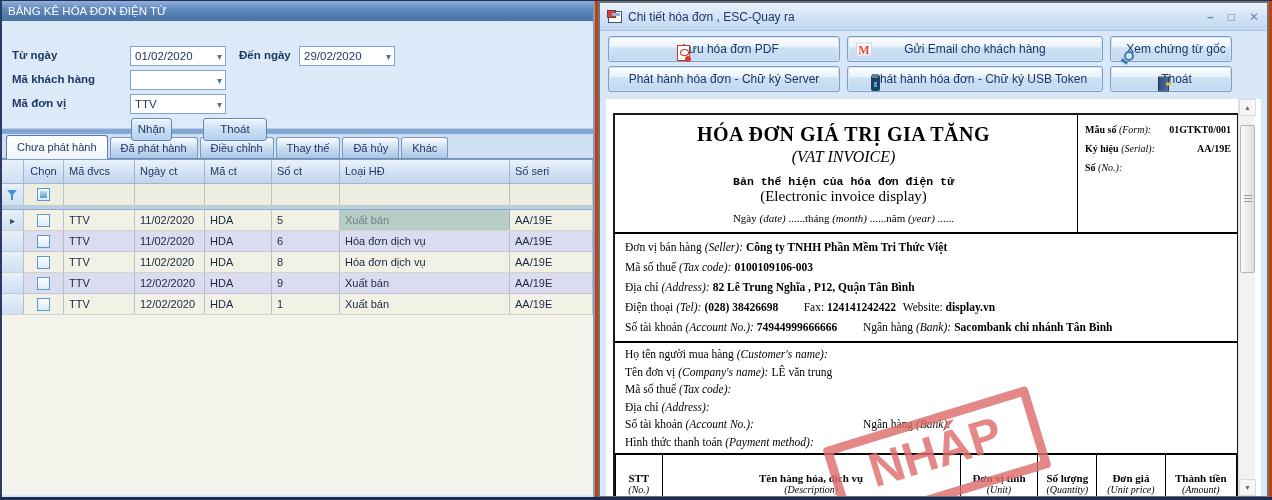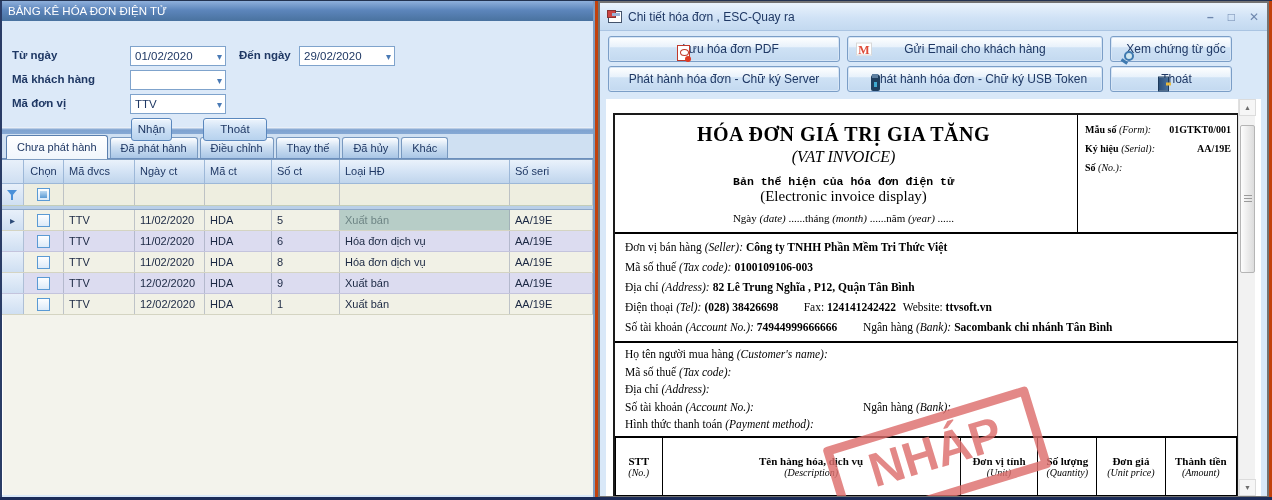--- a/index.html
+++ b/index.html
@@ -357,30 +357,31 @@
           </div>
         </div>
 
         <div class="inv-block seller">
           <div class="ln"><b>Đơn vị bán hàng</b><i>(Seller):</i><span class="v">Công ty TNHH Phần Mềm Tri Thức Việt</span></div>
           <div class="ln"><b>Mã số thuế</b><i>(Tax code):</i><span class="v">0100109106-003</span></div>
           <div class="ln"><b>Địa chỉ</b><i>(Address):</i><span class="v">82 Lê Trung Nghĩa , P12, Quận Tân Bình</span></div>
           <div class="ln">
             <span class="grp gw1"><b>Điện thoại</b><i>(Tel):</i><span class="v">(028) 38426698</span></span>
             <span class="grp gw2"><b>Fax:</b> <span class="v">124141242422</span></span>
-            <span class="grp"><b>Website:</b> <span class="v">ttvsoft.vn</span></span>
+            <span class="grp"><b>Website:</b> <span class="v">display.vn</span></span>
           </div>
           <div class="ln">
             <span class="grp gw3"><b>Số tài khoản</b><i>(Account No.):</i><span class="v">74944999666666</span></span>
             <span class="grp"><b>Ngân hàng</b><i>(Bank):</i><span class="v">Sacombank chi nhánh Tân Bình</span></span>
           </div>
         </div>
 
         <div class="inv-block buyer">
           <div class="ln"><b>Họ tên người mua hàng</b><i>(Customer's name):</i><span class="vn"></span></div>
+          <div class="ln"><b>Tên đơn vị</b><i>(Company's name):</i><span class="vn">LÊ văn trung</span></div>
           <div class="ln"><b>Mã số thuế</b><i>(Tax code):</i><span class="vn"></span></div>
           <div class="ln"><b>Địa chỉ</b><i>(Address):</i><span class="vn"></span></div>
           <div class="ln">
             <span class="grp gw3"><b>Số tài khoản</b><i>(Account No.):</i><span class="vn"></span></span>
             <span class="grp"><b>Ngân hàng</b><i>(Bank):</i><span class="vn"></span></span>
           </div>
           <div class="ln"><b>Hình thức thanh toán</b><i>(Payment method):</i><span class="vn"></span></div>
         </div>
 
         <table class="items">

